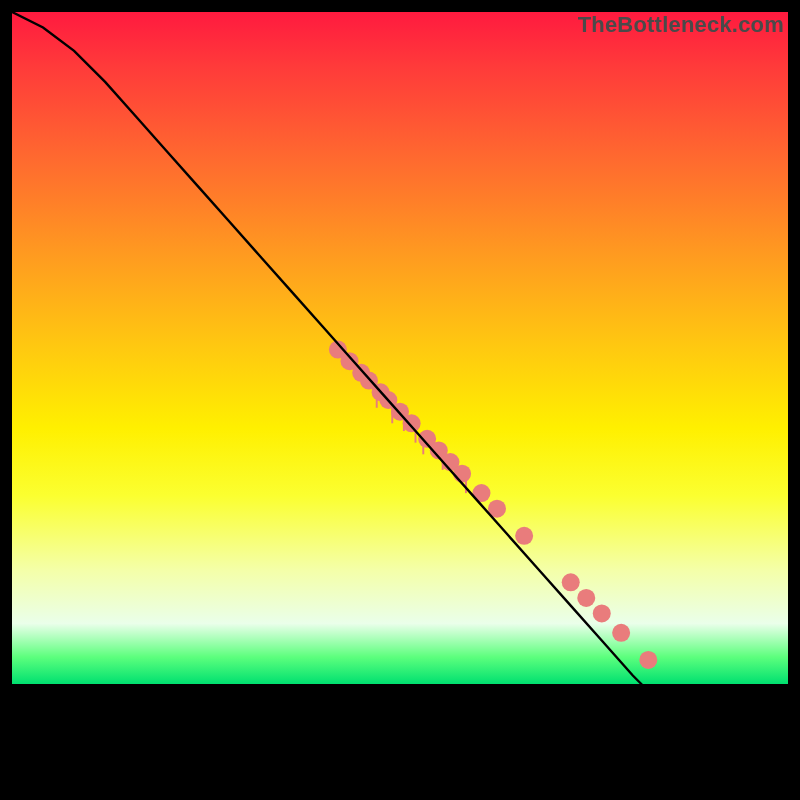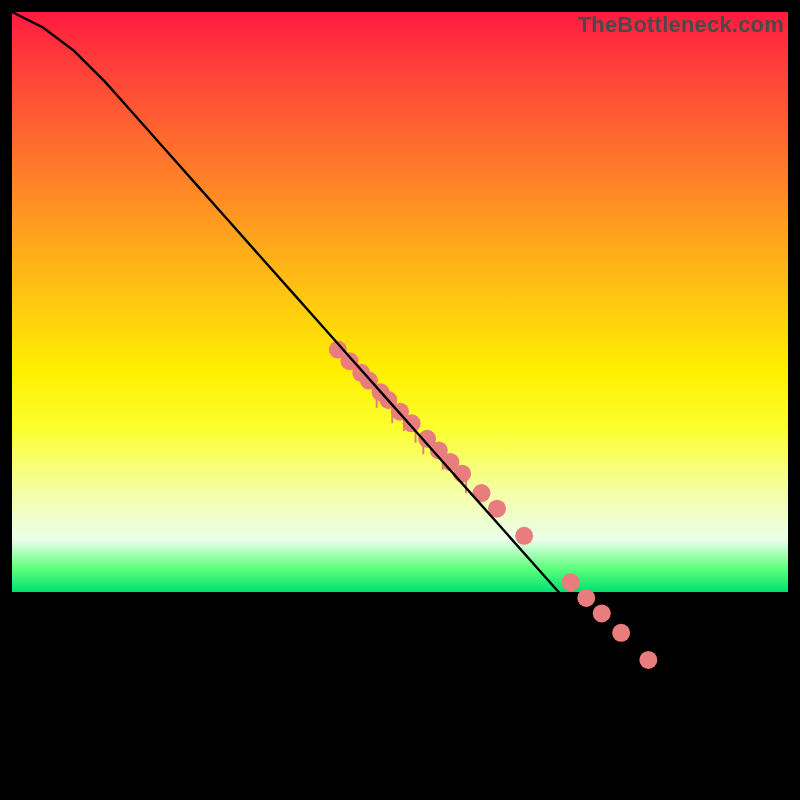--- a/index.html
+++ b/index.html
@@ -15,21 +15,21 @@
     position: relative;
     width: 800px;
     height: 800px;
     background: #000;
   }
   .plot {
     position: absolute;
     left: 12px;
     top: 12px;
     width: 776px;
-    height: 580px;
+    height: 672px;
     background: linear-gradient(
       to bottom,
       #ff1a3f 0%,
       #ff3a3a 8%,
       #ff6a2f 22%,
       #ff9a20 36%,
       #ffc910 50%,
       #fff000 62%,
       #fbff30 72%,
       #f4ffa8 83%,

